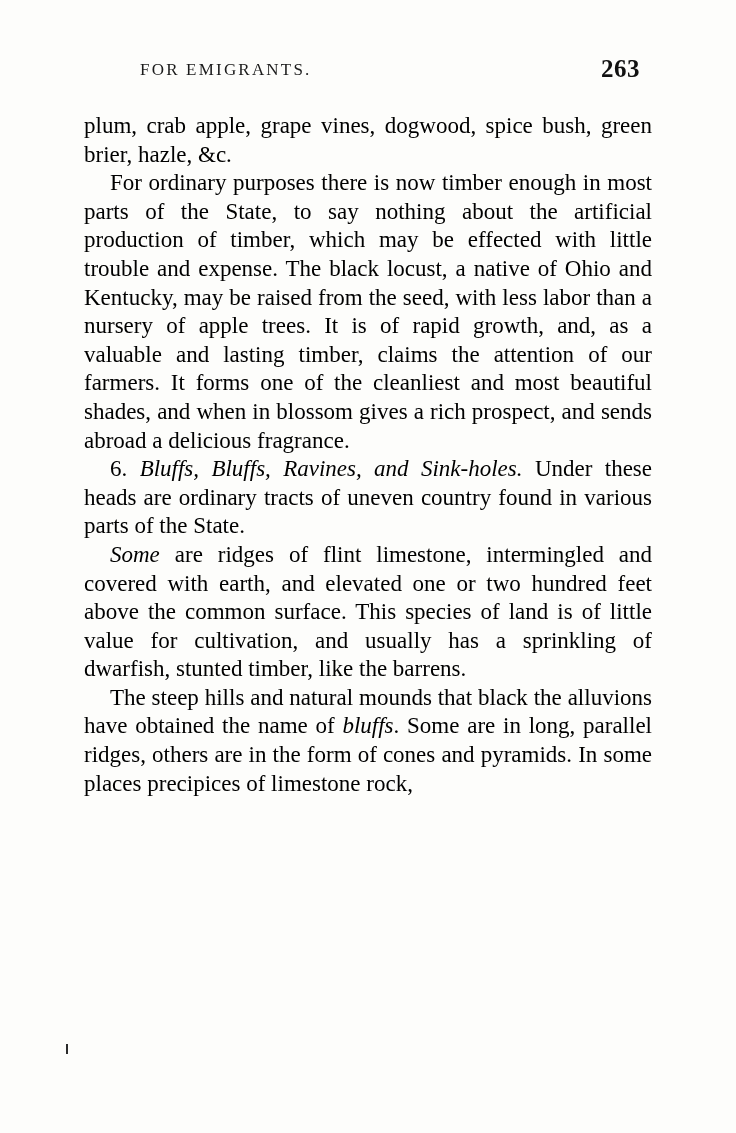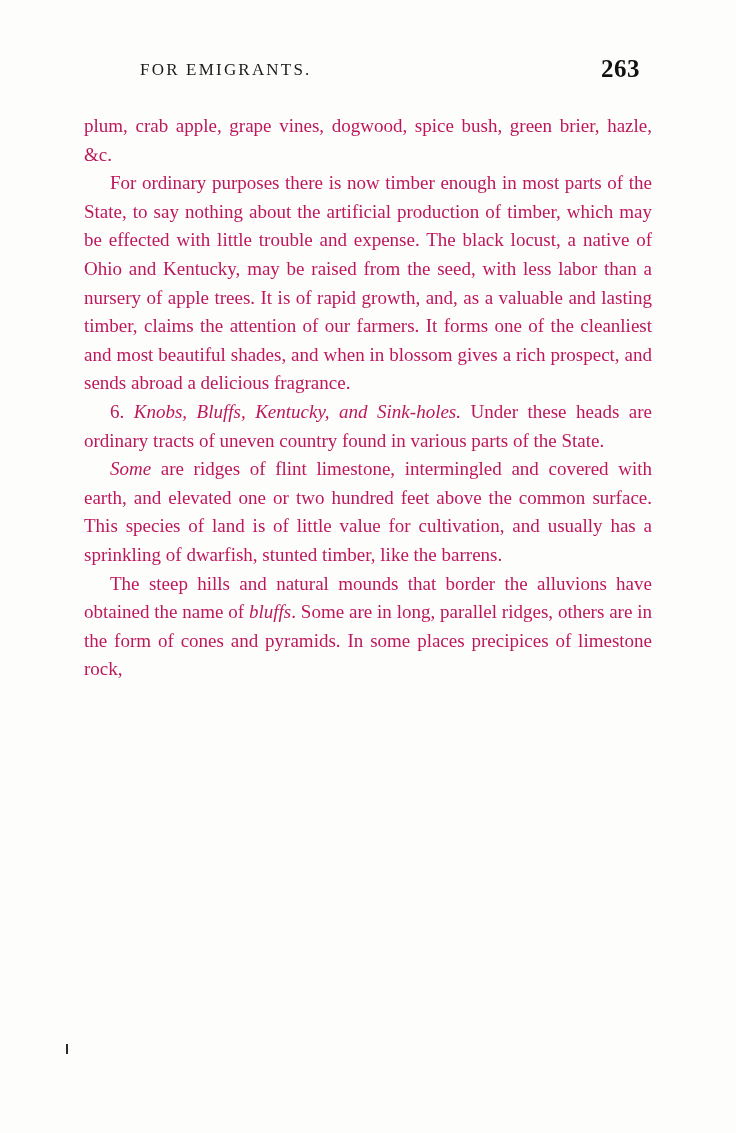--- a/index.html
+++ b/index.html
@@ -48,25 +48,25 @@
     font-size: 25px;
     font-weight: 700;
     color: #111;
     letter-spacing: 0.5px;
   }
   .body-text {
     position: absolute;
     left: 84px;
     top: 112px;
     width: 568px;
-    font-size: 19px;
+    font-size: 23px;
     line-height: 28.6px;
     text-align: justify;
     text-justify: inter-word;
-    color: #be185d;
+    color: #000000;
   }
   .body-text p {
     margin: 0;
     text-indent: 26px;
   }
   .body-text p.noindent {
     text-indent: 0;
   }
   .body-text i {
     font-style: italic;
@@ -90,22 +90,22 @@
     <div class="page-number">263</div>
   </div>
 
   <div class="body-text">
 
     <p class="noindent">plum, crab apple, grape vines, dogwood, spice bush, green brier, hazle, &amp;c.</p>
 
 
     <p>For ordinary purposes there is now timber enough in most parts of the State, to say nothing about the artificial production of timber, which may be effected with little trouble and expense.  The black locust, a native of Ohio and Kentucky, may be raised from the seed, with less labor than a nursery of apple trees.  It is of rapid growth, and, as a valuable and lasting timber, claims the attention of our farmers.  It forms one of the cleanliest and most beautiful shades, and when in blossom gives a rich prospect, and sends abroad a delicious fragrance.</p>
 
-    <p><span>6. </span><i>Knobs, Bluffs, Kentucky, and Sink-holes.</i> <span>Under these heads are ordinary tracts of uneven country found in various parts of the State.</span></p>
+    <p><span>6. </span><i>Bluffs, Bluffs, Ravines, and Sink-holes.</i> <span>Under these heads are ordinary tracts of uneven country found in various parts of the State.</span></p>
 
     <p><i>Some</i> <span>are ridges of flint limestone, intermingled and covered with earth, and elevated one or two hundred feet above the common surface.  This species of land is of little value for cultivation, and usually has a sprinkling of dwarfish, stunted timber, like the barrens.</span></p>
 
-    <p><span>The steep hills and natural mounds that border the alluvions have obtained the name of </span><i>bluffs</i><span>.  Some are in long, parallel ridges, others are in the form of cones and pyramids. In some places precipices of limestone rock,</span></p>
+    <p><span>The steep hills and natural mounds that black the alluvions have obtained the name of </span><i>bluffs</i><span>.  Some are in long, parallel ridges, others are in the form of cones and pyramids. In some places precipices of limestone rock,</span></p>
 
   </div>
 
   <div class="tick"></div>
 </div>
 
 </body></html>

